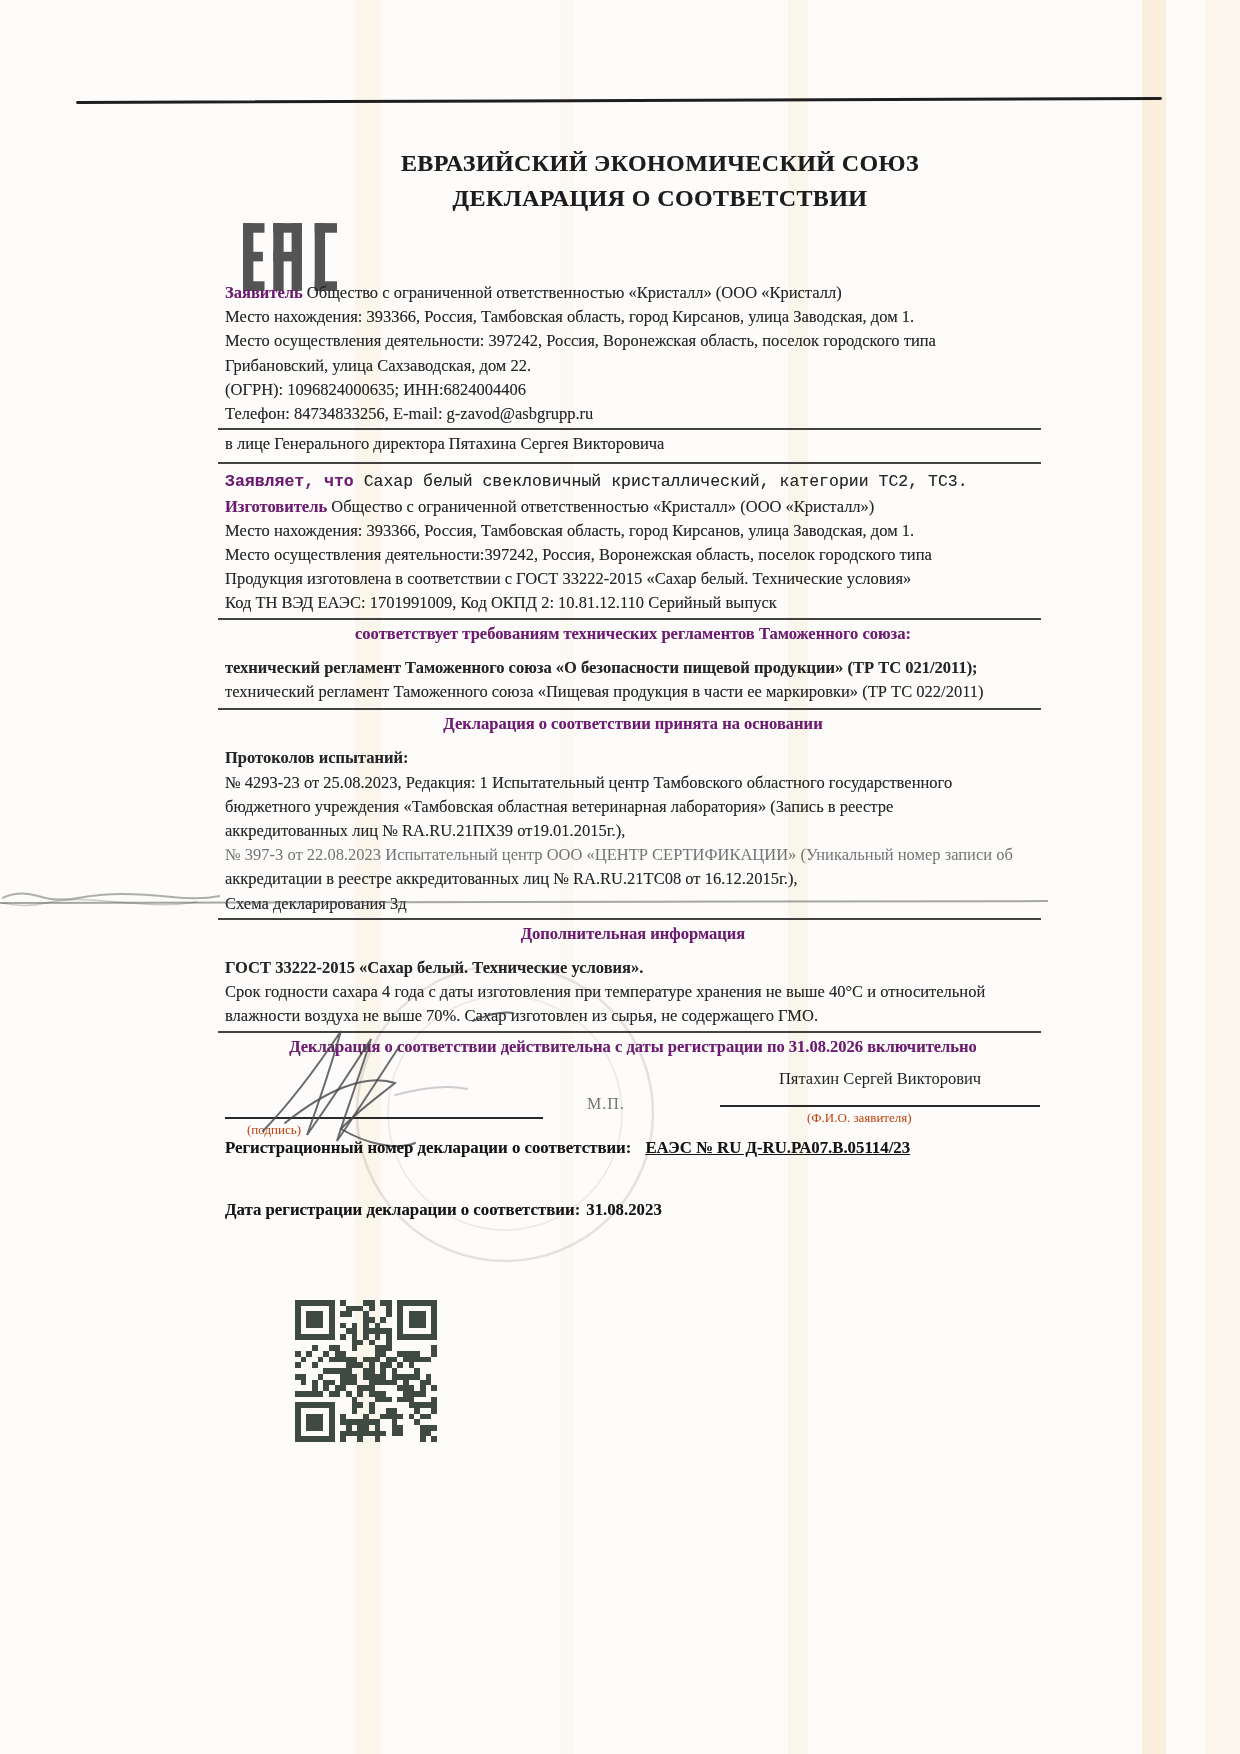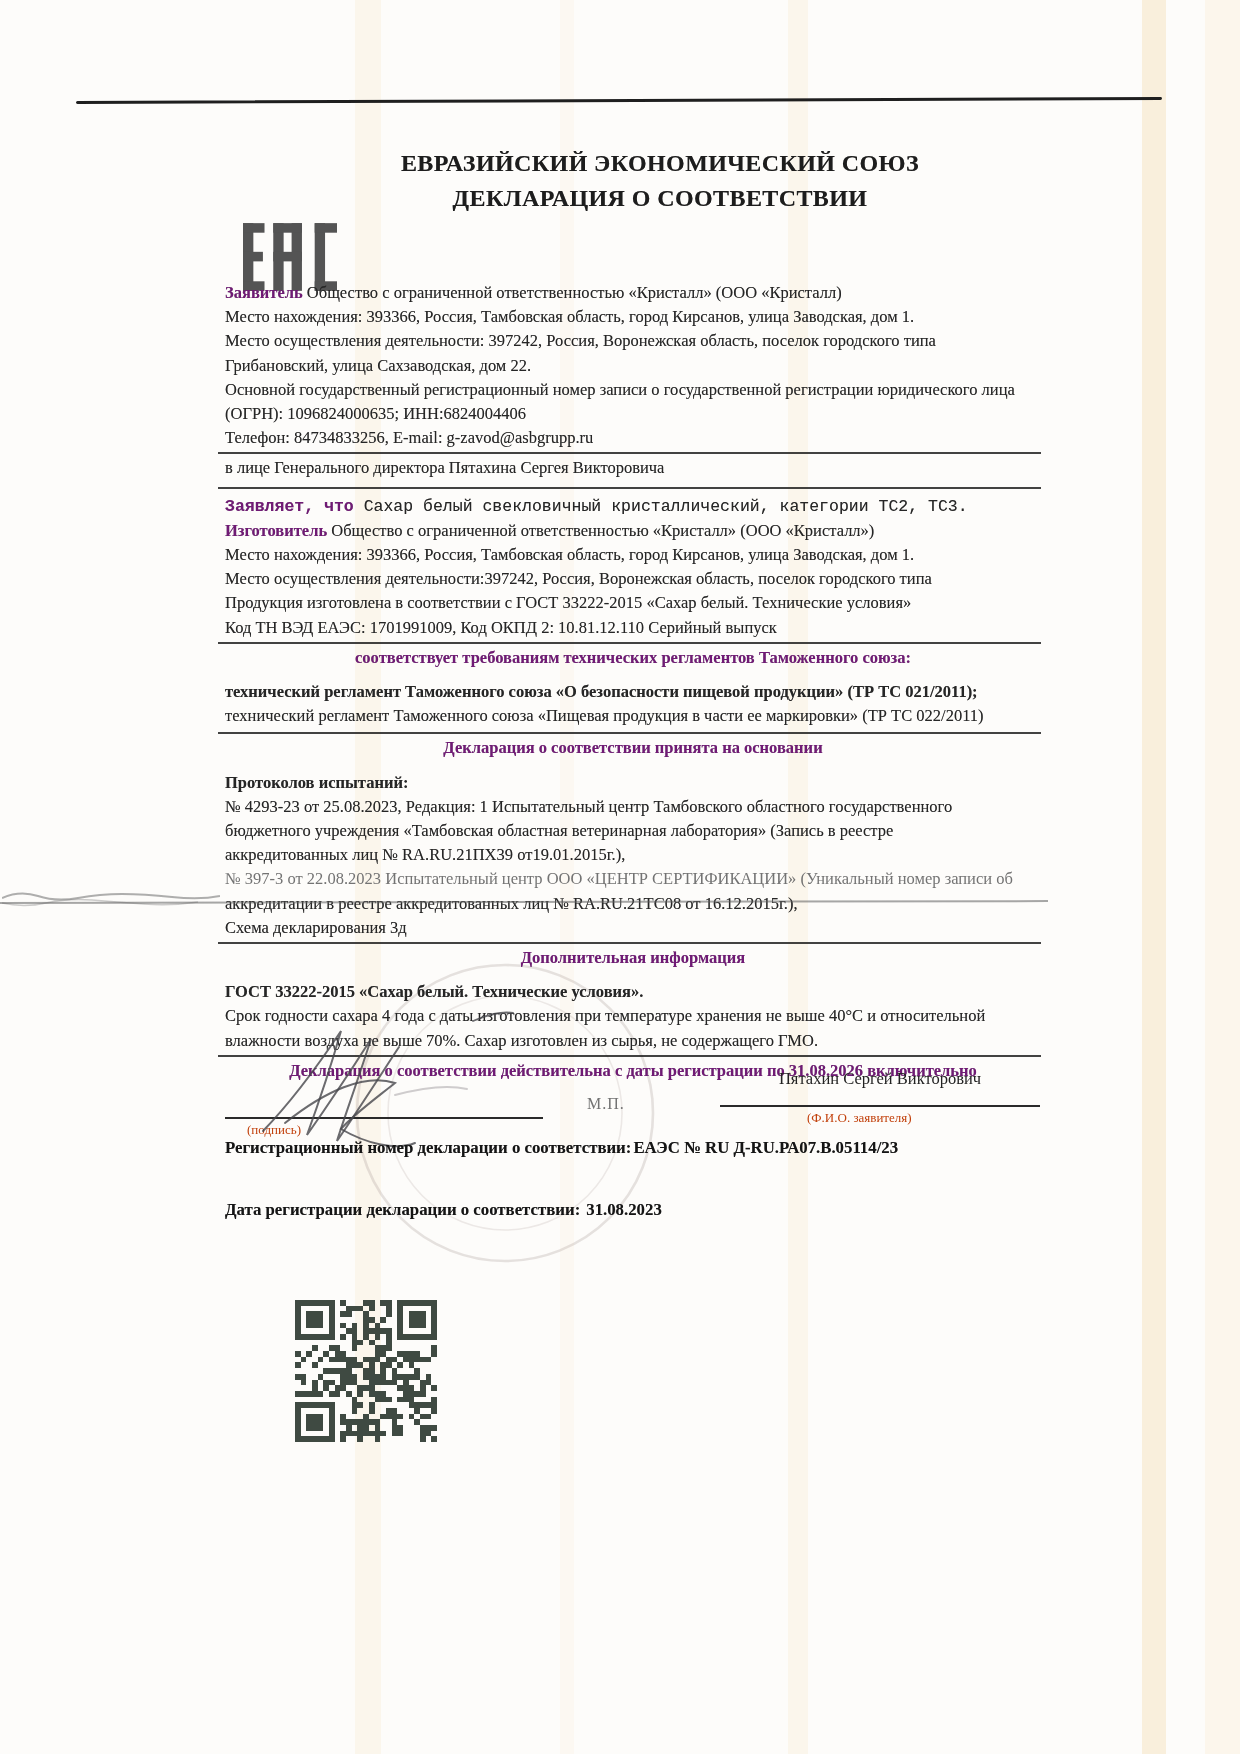--- a/index.html
+++ b/index.html
@@ -73,21 +73,20 @@
 <div class="abs title-block">
   <div class="title-line">ЕВРАЗИЙСКИЙ ЭКОНОМИЧЕСКИЙ СОЮЗ</div>
   <div class="title-line">ДЕКЛАРАЦИЯ О СООТВЕТСТВИИ</div>
 </div>
 
 <div class="abs content">
   <p class="line"><span class="b">Заявитель</span><span> Общество с ограниченной ответственностью «Кристалл» (ООО «Кристалл)</span></p>
   <p class="line">Место нахождения: 393366, Россия, Тамбовская область, город Кирсанов, улица Заводская, дом 1.</p>
   <p class="line">Место осуществления деятельности: 397242, Россия, Воронежская область, поселок городского типа</p>
   <p class="line">Грибановский, улица Сахзаводская, дом 22.</p>
-  <p class="line">Основной государственный регистрационный номер записи о государственной регистрации юридического лица</p>
   <p class="line">(ОГРН): 1096824000635; ИНН:6824004406</p>
   <p class="line">Телефон: 84734833256, E-mail: g-zavod@asbgrupp.ru</p>
   <div class="hr"></div>
   <p class="line">в лице Генерального директора Пятахина Сергея Викторовича</p>
   <div class="hr" style="margin-top:6px;"></div>
 
   <p class="line mt6"><span class="b">Заявляет, что</span><span> Сахар белый свекловичный кристаллический, категории ТС2, ТС3.</span></p>
   <p class="line"><span class="b">Изготовитель</span><span> Общество с ограниченной ответственностью «Кристалл» (ООО «Кристалл»)</span></p>
   <p class="line">Место нахождения: 393366, Россия, Тамбовская область, город Кирсанов, улица Заводская, дом 1.</p>
   <p class="line">Место осуществления деятельности:397242, Россия, Воронежская область, поселок городского типа</p>
@@ -139,21 +138,21 @@
   </svg>
   <div class="sig-rule" style="left:0;top:62px;width:318px;"></div>
   <div class="small-cap" style="left:22px;top:67px;">(подпись)</div>
   <div class="mp" style="left:362px;top:40px;">М.П.</div>
   <div class="fio" style="left:495px;top:14px;width:320px;">Пятахин Сергей Викторович</div>
   <div class="sig-rule" style="left:495px;top:50px;width:320px;"></div>
   <div class="small-cap" style="left:582px;top:55px;">(Ф.И.О. заявителя)</div>
 </div>
 
 <div class="abs regline" style="top:1138px;">
-  <span>Регистрационный номер декларации о соответствии:</span><span style="margin-left:2px;">ЕАЭС № RU Д-RU.РА07.В.05114/23</span>
+  <span>Регистрационный номер декларации о соответствии:</span><span style="margin-left:14px;text-decoration:underline;">ЕАЭС № RU Д-RU.РА07.В.05114/23</span>
 </div>
 
 <div class="abs regline" style="top:1200px;">
   <span>Дата регистрации декларации о соответствии:</span><span style="margin-left:6px;">31.08.2023</span>
 </div>
 
 <div class="abs qr">
   <svg id="qr-svg" width="142" height="142" viewBox="0 0 25 25" shape-rendering="crispEdges">
       <g fill="#3f4a42">
         <rect x="0" y="0" width="1" height="1"></rect>

